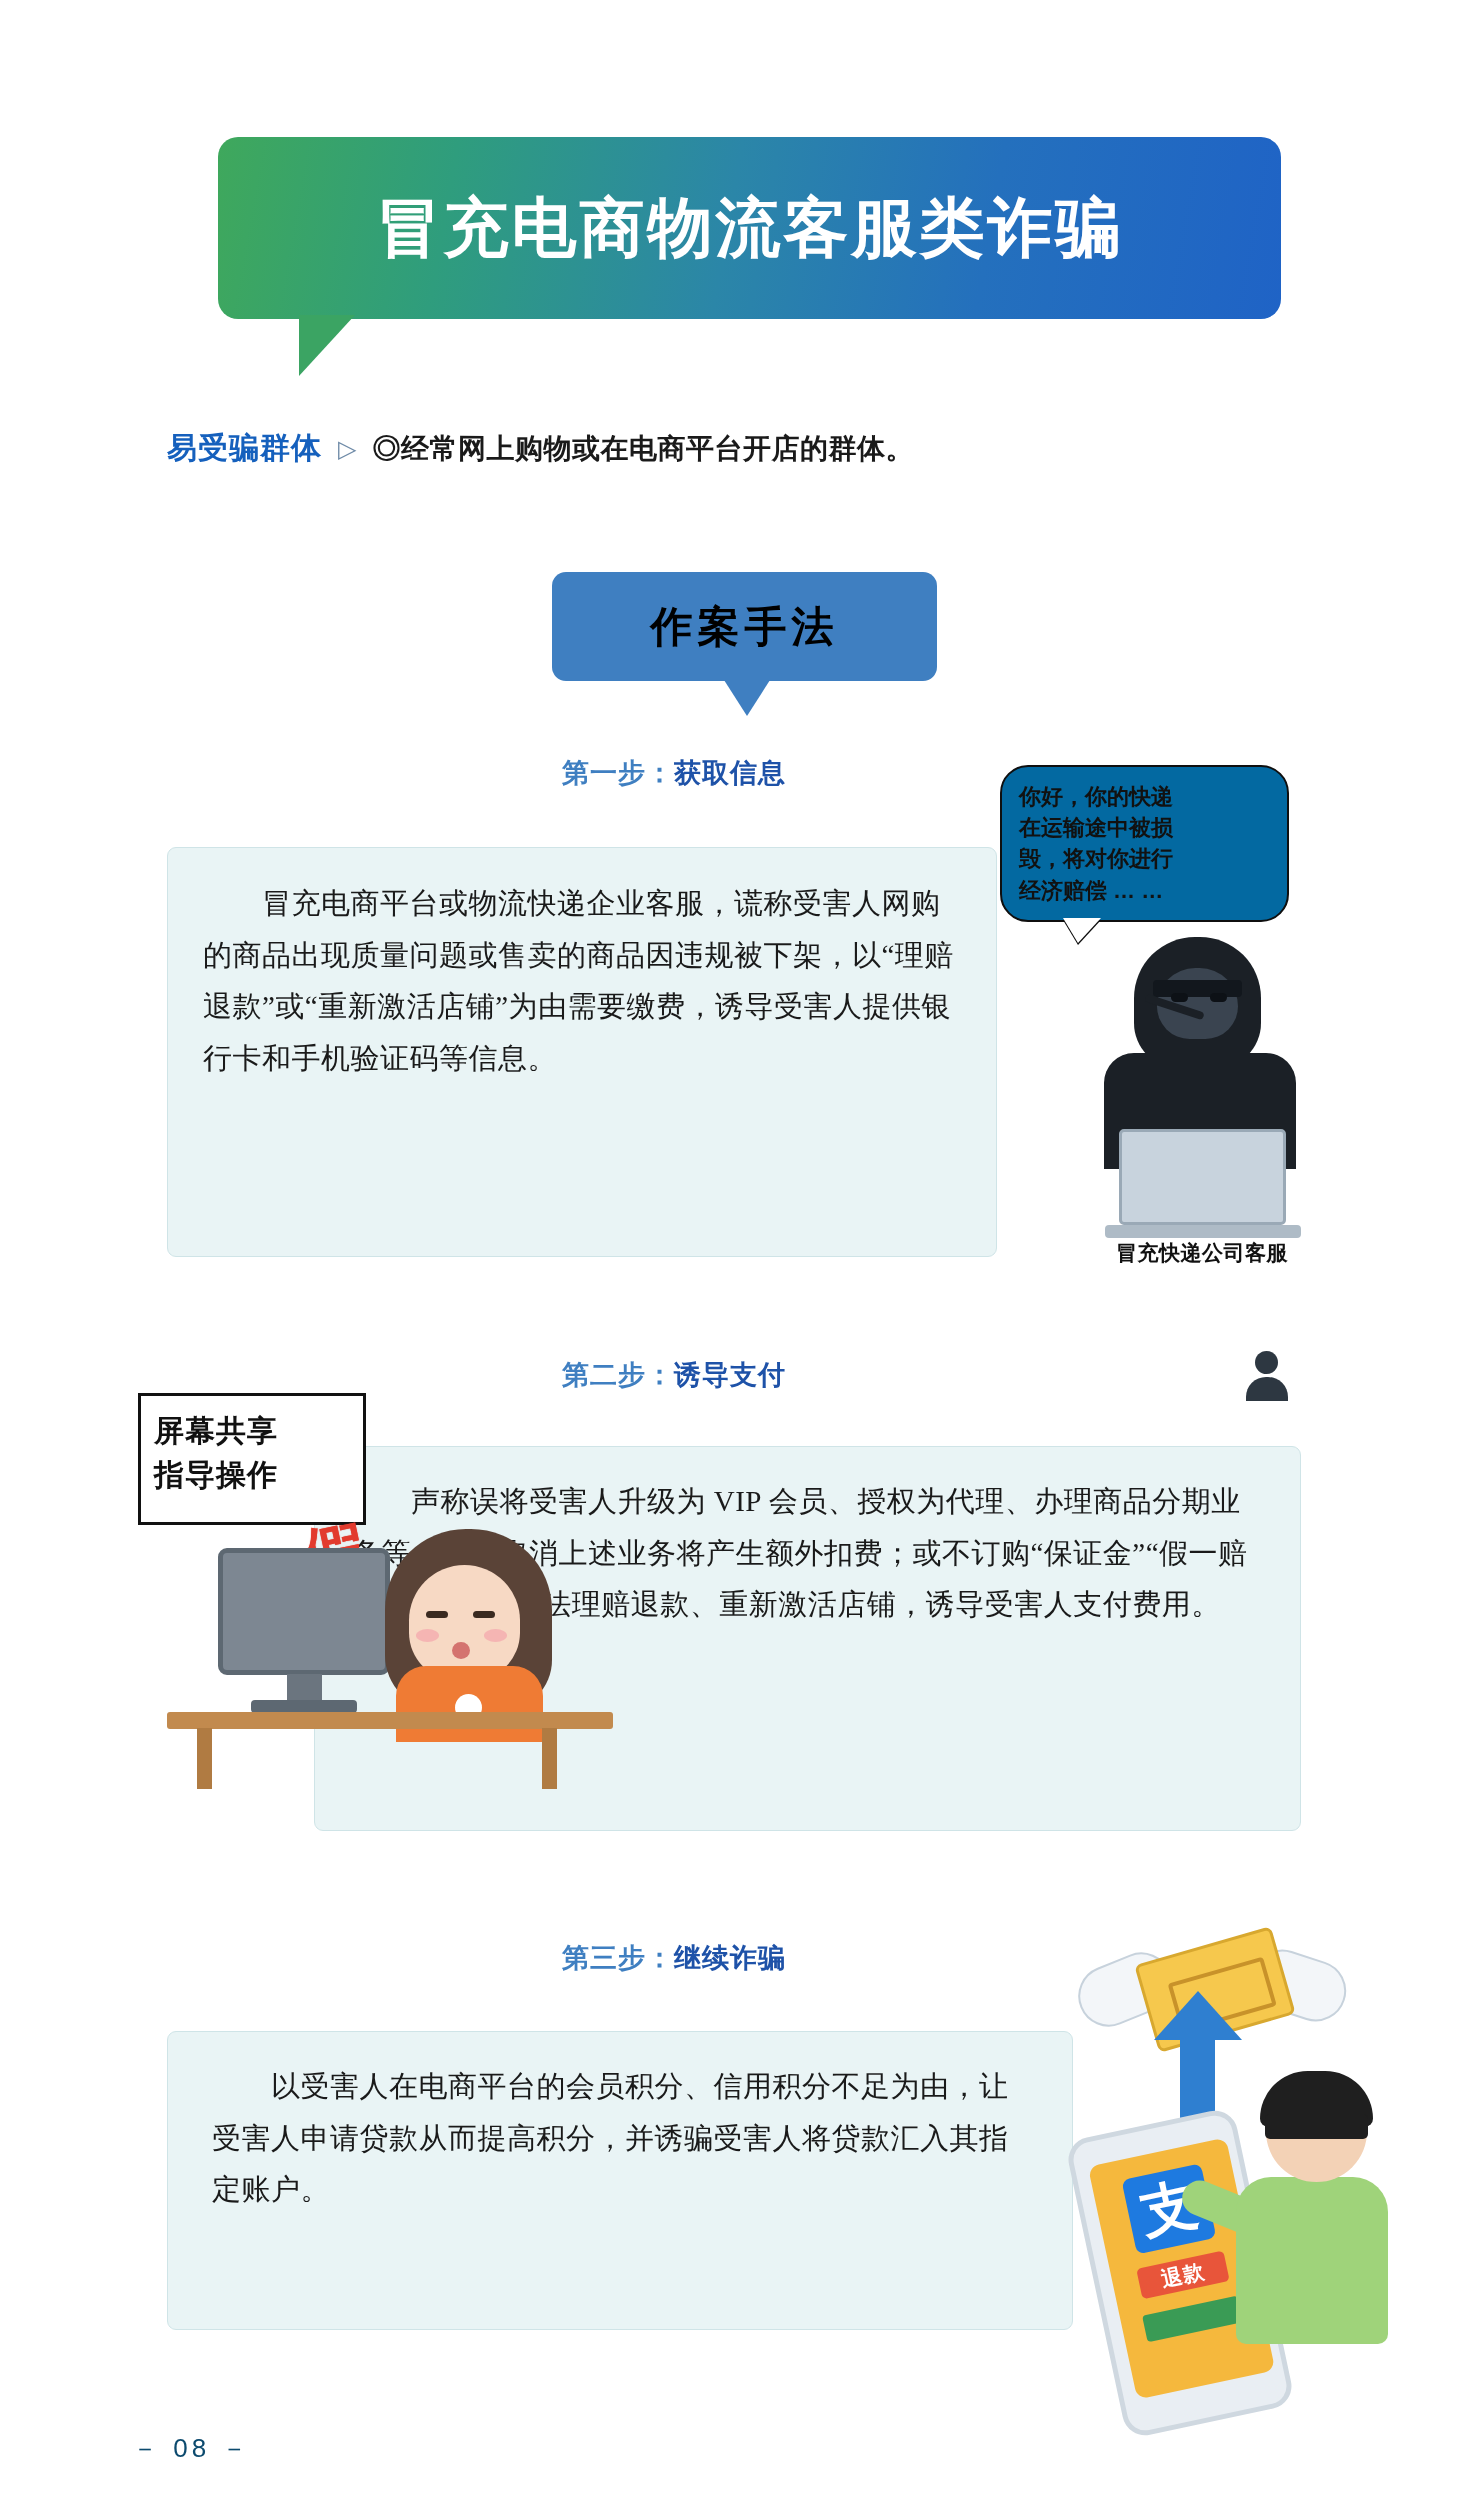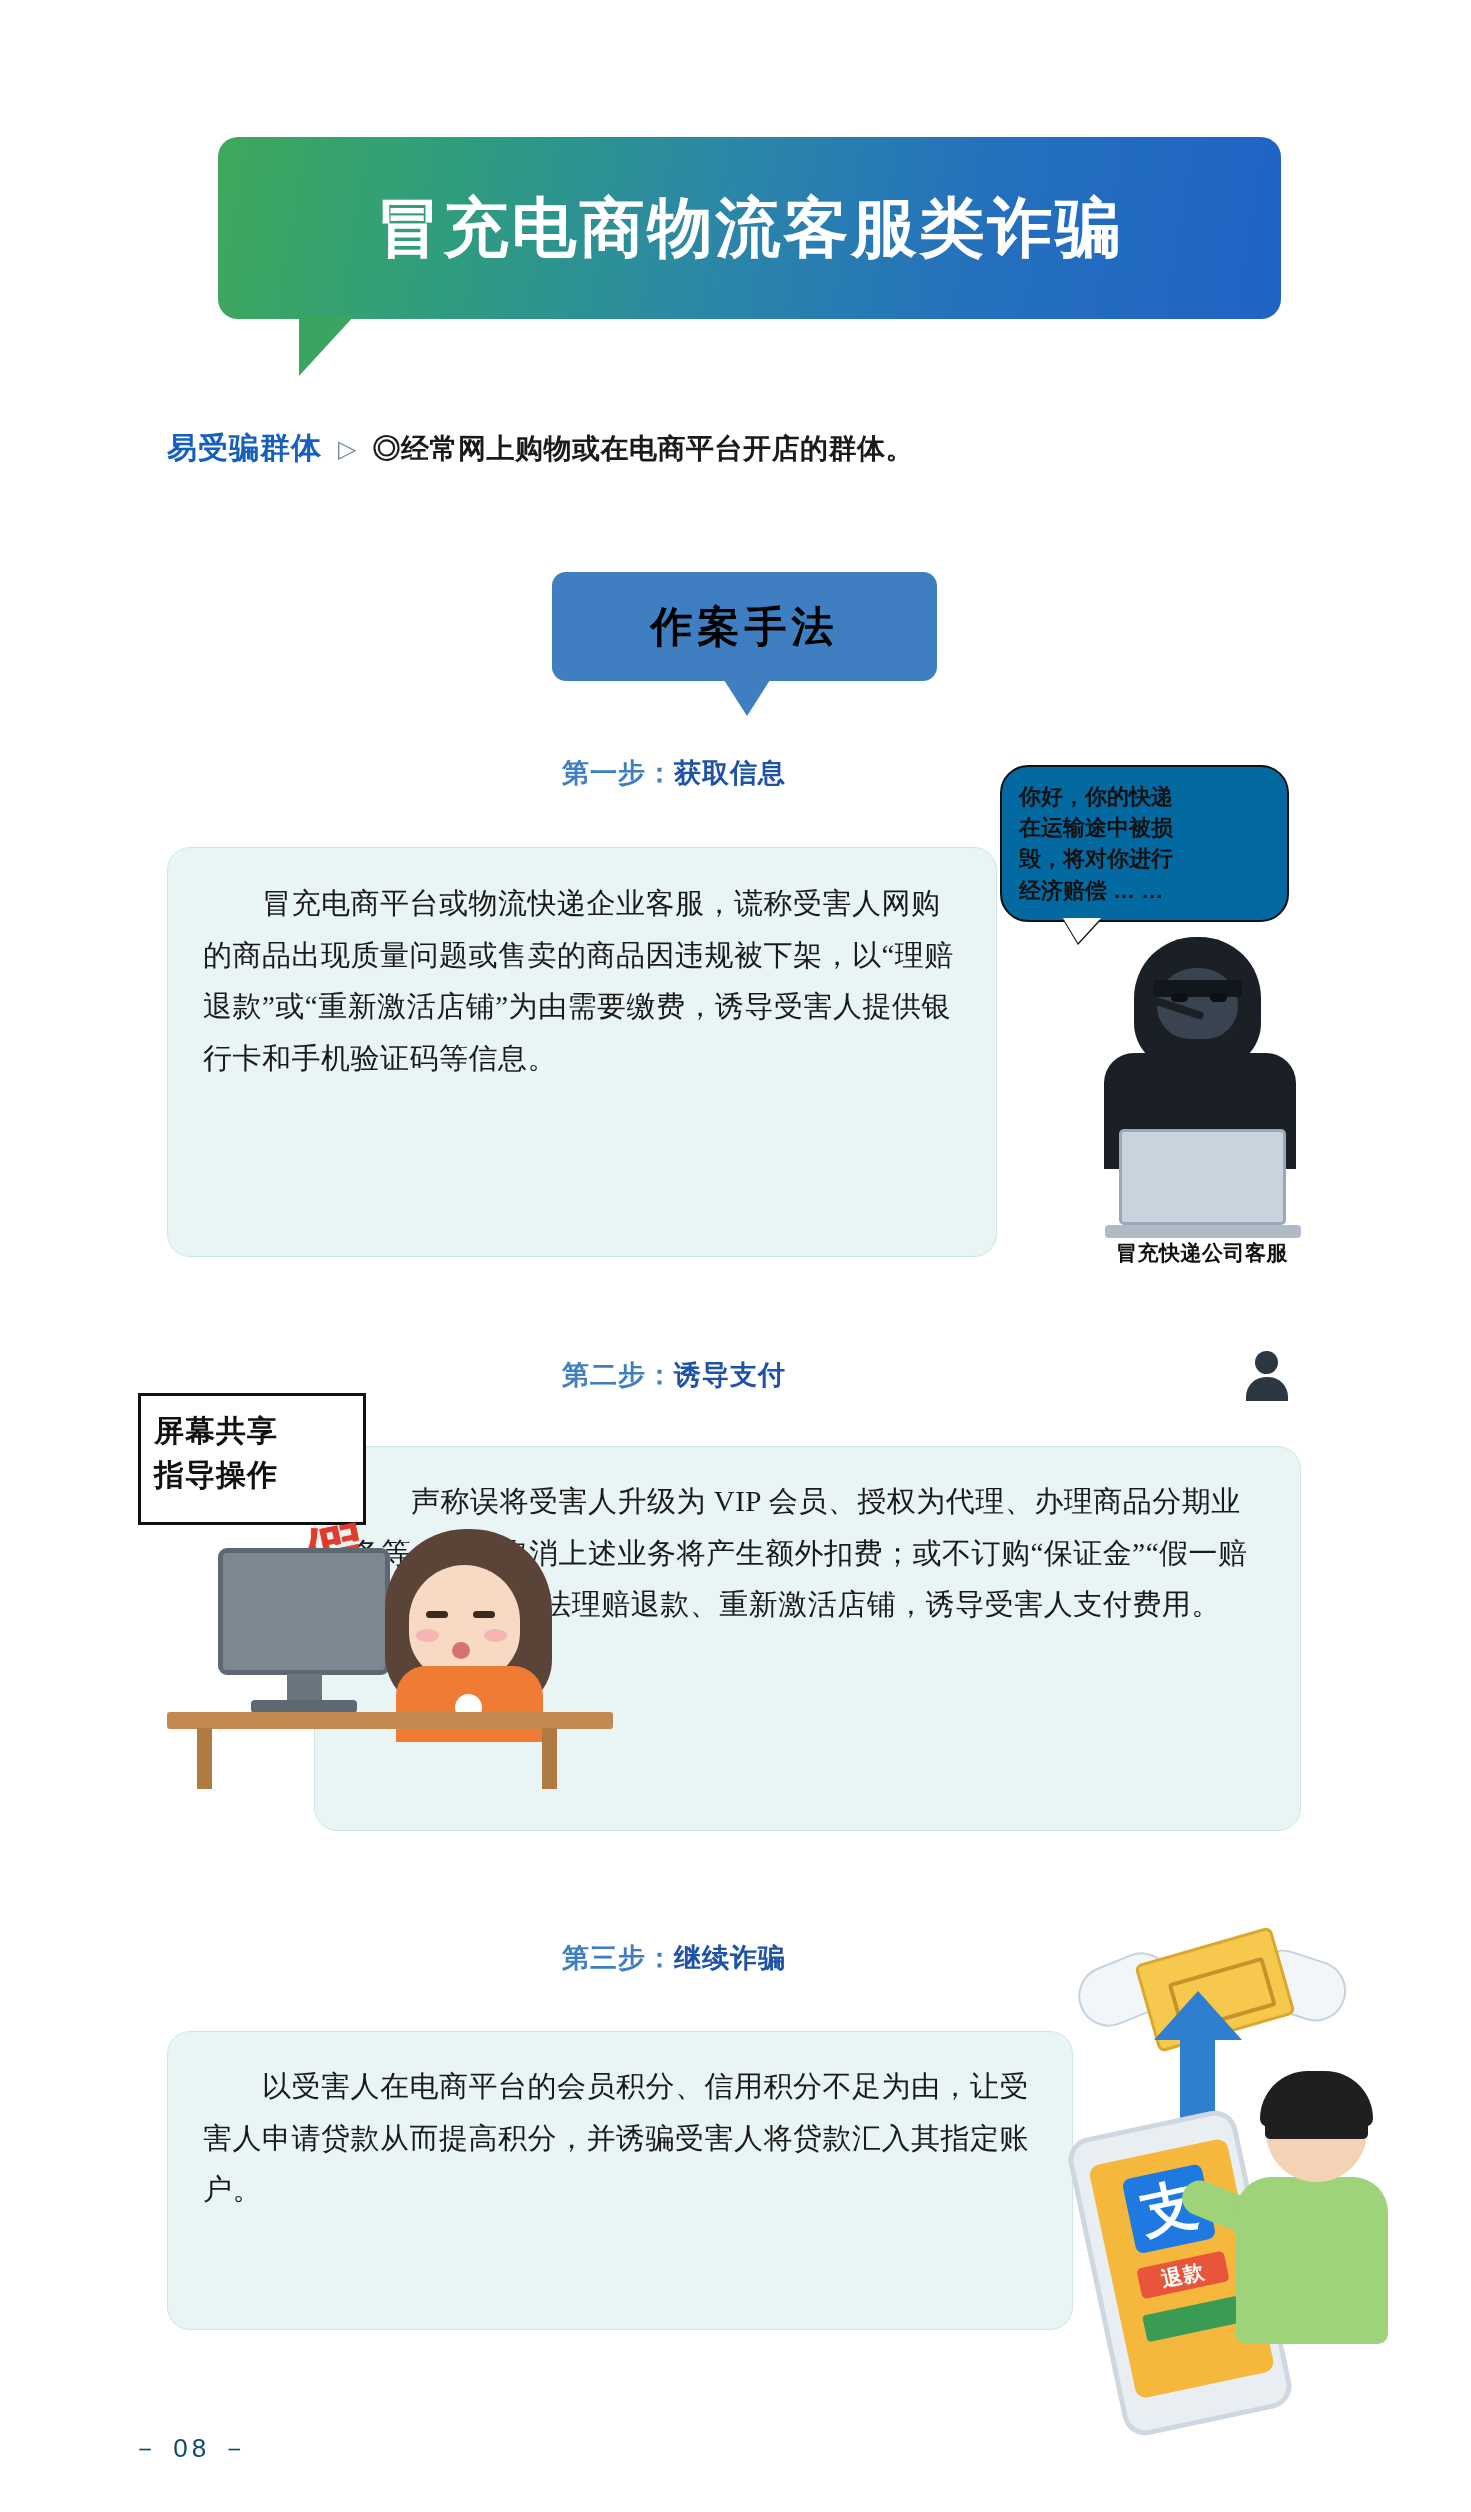--- a/index.html
+++ b/index.html
@@ -130,36 +130,36 @@
   .step-head .sh-a { color: #3f7fc1; }
   .step-head .sh-b { color: #1e52a8; }
   .step-head.s1 { left: 562px; top: 755px; }
   .step-head.s2 { left: 562px; top: 1357px; }
   .step-head.s3 { left: 562px; top: 1940px; }
 
   
   .card {
     position: absolute;
     background: #e9f4f5;
-    border-radius: 23px;
+    border-radius: 9px;
     border: 1.5px solid #cfe4e7;
   }
   .card p {
     font-family: "Liberation Serif", serif;
     font-size: 29px;
     color: #1a1a1a;
     line-height: 1.78;
     letter-spacing: 0.5px;
   }
   .card.c1 { left: 167px; top: 847px; width: 830px; height: 410px; padding: 30px 35px 0 35px; }
   .card.c1 p { text-indent: 59px; }
   .card.c2 { left: 314px; top: 1446px; width: 987px; height: 385px; padding: 29px 37px 0 37px; }
   .card.c2 p { text-indent: 59px; }
   .card.c3 { left: 167px; top: 2031px; width: 906px; height: 299px; padding: 29px 35px 0 35px; }
-  .card.c3 p { text-indent: 59px; }
+  .card.c3 p { text-indent: 59px; margin-left: 9px; }
 
   
   .bubble1 {
     position: absolute;
     left: 1000px;
     top: 765px;
     width: 289px;
     min-height: 127px;
     background: #0369a1;
     border: 2px solid #0f0f0f;

